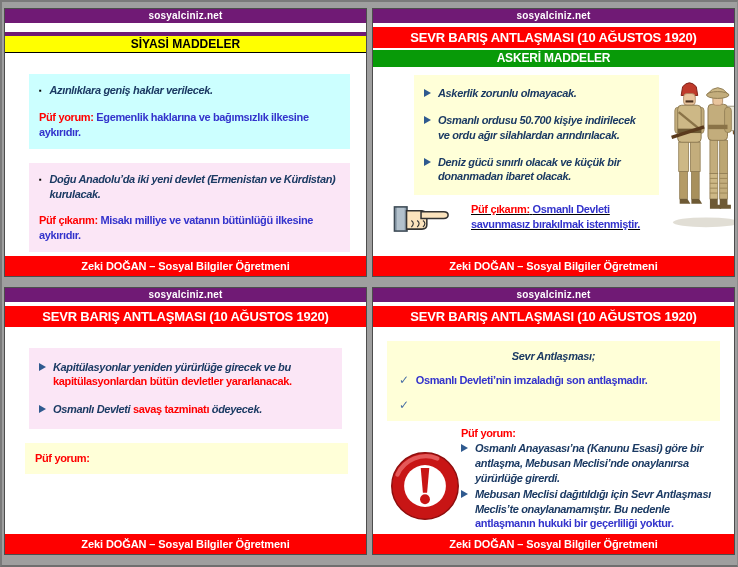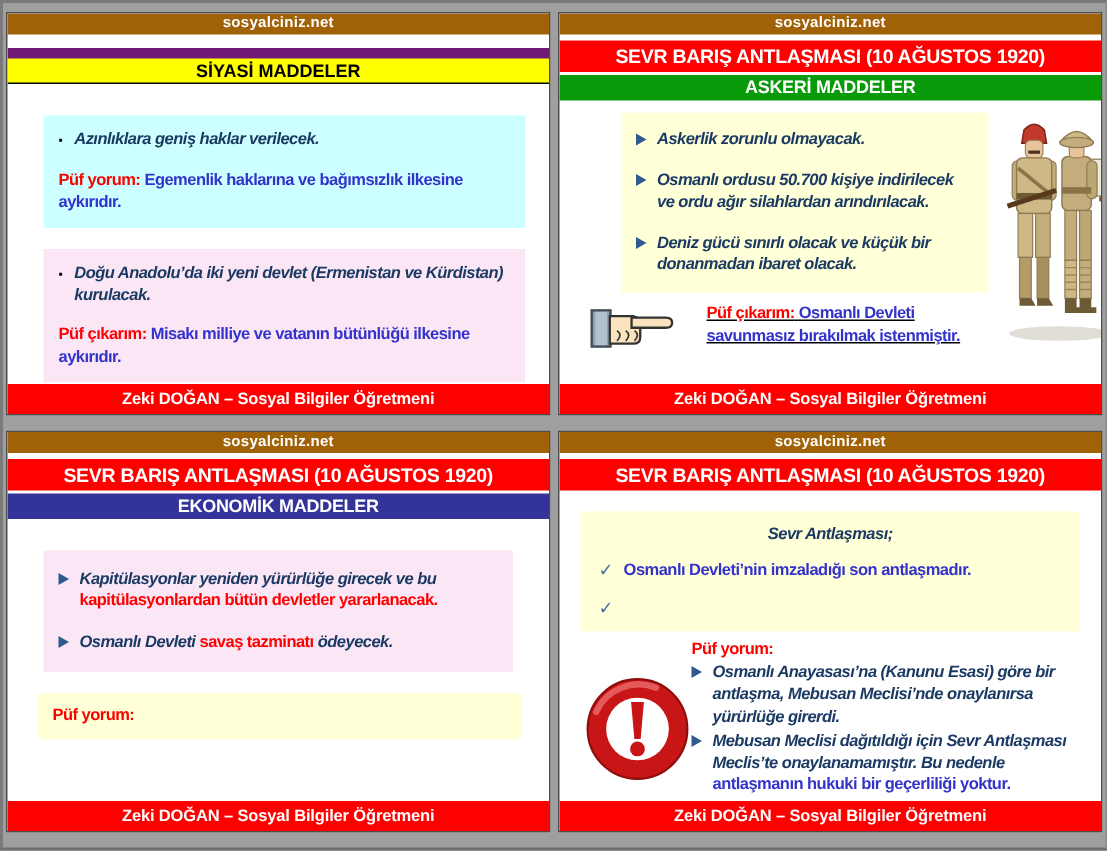--- a/index.html
+++ b/index.html
@@ -26,41 +26,41 @@
     padding:6px 2px 10px 2px;
   }
   .slide{
     background:#ffffff;
     border:1px solid #4d4d4d;
     display:flex;flex-direction:column;
     overflow:hidden;
     position:relative;
   }
   .bar-site{
-    background:#a16207;color:#fff;
+    background:#701a75;color:#fff;
     height:14px;line-height:14px;
     text-align:center;font-size:10px;letter-spacing:.2px;
     flex:none;
   }
   .bar-red{
     background:#fe0000;color:#fff;
     height:21px;line-height:21px;
     text-align:center;font-size:13px;letter-spacing:-.2px;
     margin-top:4px;flex:none;
   }
   .bar-sub{
     color:#fff;height:17px;line-height:17px;
     text-align:center;font-size:12px;letter-spacing:-.2px;
     margin-top:2px;flex:none;
   }
   .bar-green{background:#089a08;}
   .bar-indigo{background:#333399;}
   .bar-yellow{
     background:#ffff00;color:#000;
-    border-top:7px solid #701a75;border-bottom:1px solid #000;
+    border-top:4px solid #701a75;border-bottom:1px solid #000;
     height:16px;line-height:16px;
     text-align:center;font-size:12px;
     margin-top:9px;flex:none;
   }
   .footer{
     background:#fe0000;color:#fff;
     height:20px;line-height:20px;
     text-align:center;font-size:11px;letter-spacing:-.1px;
     margin-top:auto;flex:none;
   }
@@ -221,21 +221,20 @@
           </g>
         </svg>
       </div>
     </div>
     <div class="footer">Zeki DOĞAN – Sosyal Bilgiler Öğretmeni</div>
   </div>
 
   <div class="slide">
     <div class="bar-site">sosyalciniz.net</div>
     <div class="bar-red">SEVR BARIŞ ANTLAŞMASI (10 AĞUSTOS 1920)</div>
-    <div class="bar-sub bar-indigo">EKONOMİK MADDELER</div>
     <div class="box pink s3-pink txt">
       <div class="li">
         <span class="tri"></span>
         <span>
           <span class="navy">Kapitülasyonlar yeniden yürürlüğe girecek ve bu</span>
           <span class="red">kapitülasyonlardan bütün devletler yararlanacak.</span>
         </span>
       </div>
       <div class="li">
         <span class="tri"></span>

